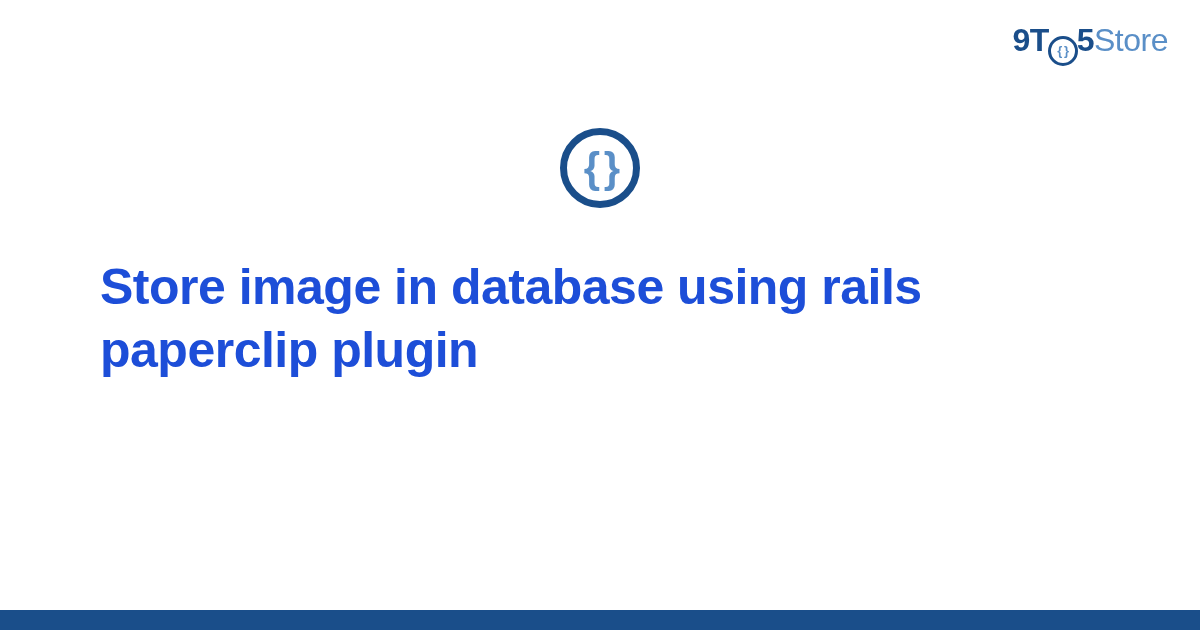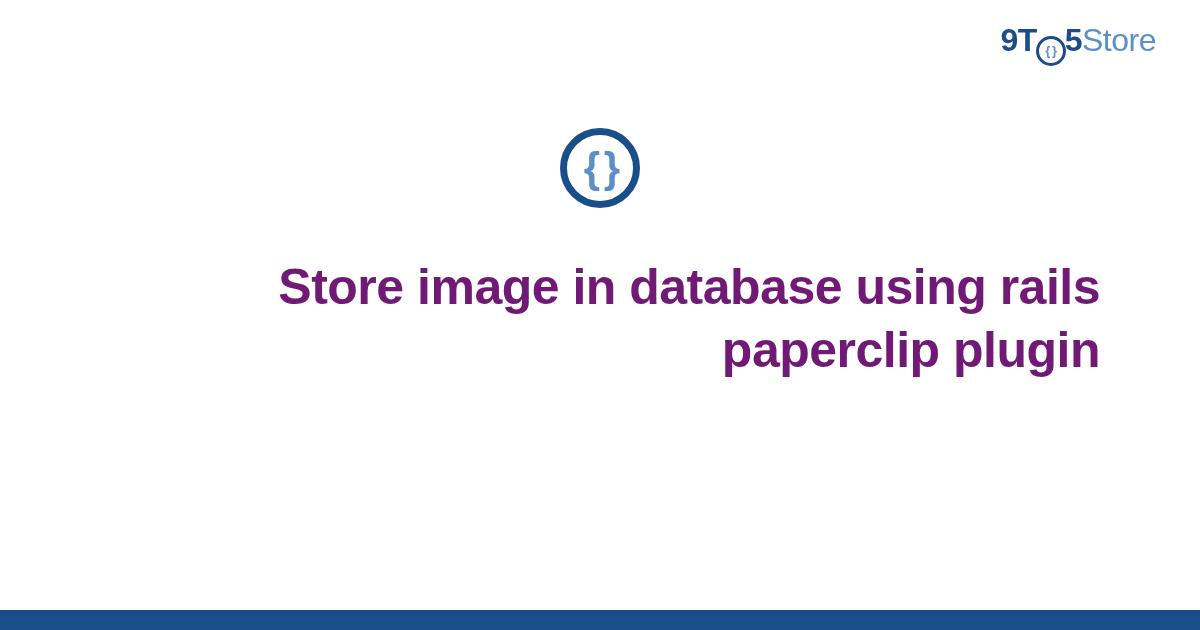--- a/index.html
+++ b/index.html
@@ -11,21 +11,21 @@
       width: 1200px;
       height: 630px;
       background: #ffffff;
       font-family: Arial, Helvetica, sans-serif;
       position: relative;
       overflow: hidden;
     }
     .header {
       position: absolute;
       top: 22px;
-      right: 44px;
+      right: 32px;
     }
     .logo {
       font-size: 32px;
       font-weight: 600;
       letter-spacing: -0.5px;
     }
     .logo-9t { color: #1a4e8a; font-weight: 700; }
     .logo-o {
       display: inline-flex;
       align-items: center;
@@ -70,22 +70,22 @@
       font-size: 42px;
       font-weight: 700;
       color: #5a8fc7;
       letter-spacing: -4px;
       line-height: 1;
       font-family: Arial, sans-serif;
     }
     .title {
       font-size: 50px;
       font-weight: 700;
-      color: #701a75;
-      text-align: right;
+      color: #1d4ed8;
+      text-align: left;
       line-height: 1.25;
       max-width: 1000px;
       letter-spacing: -0.5px;
     }
     .footer-bar {
       position: absolute;
       bottom: 0;
       left: 0;
       right: 0;
       height: 20px;

